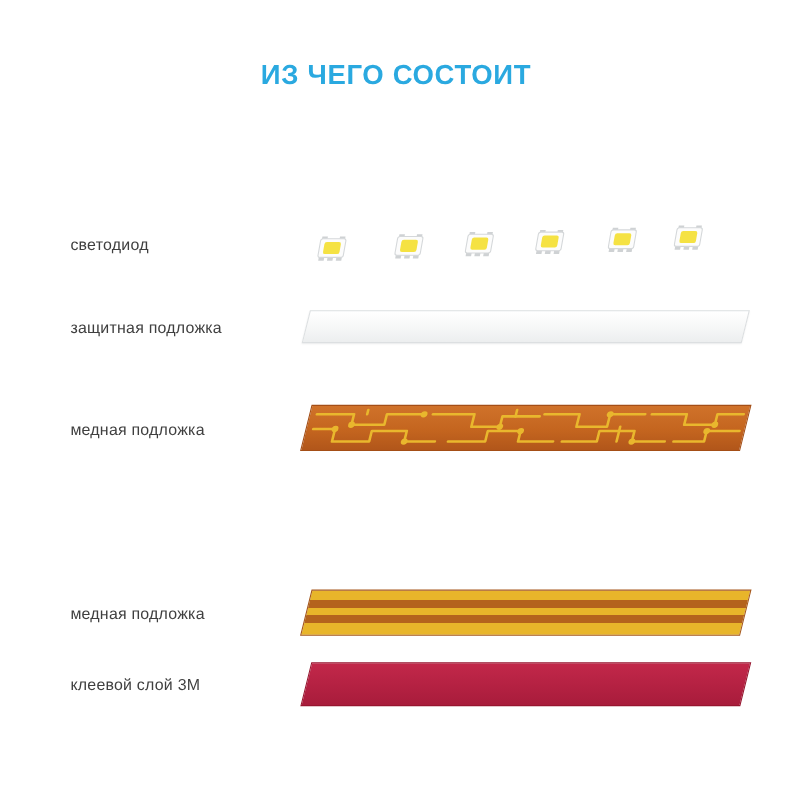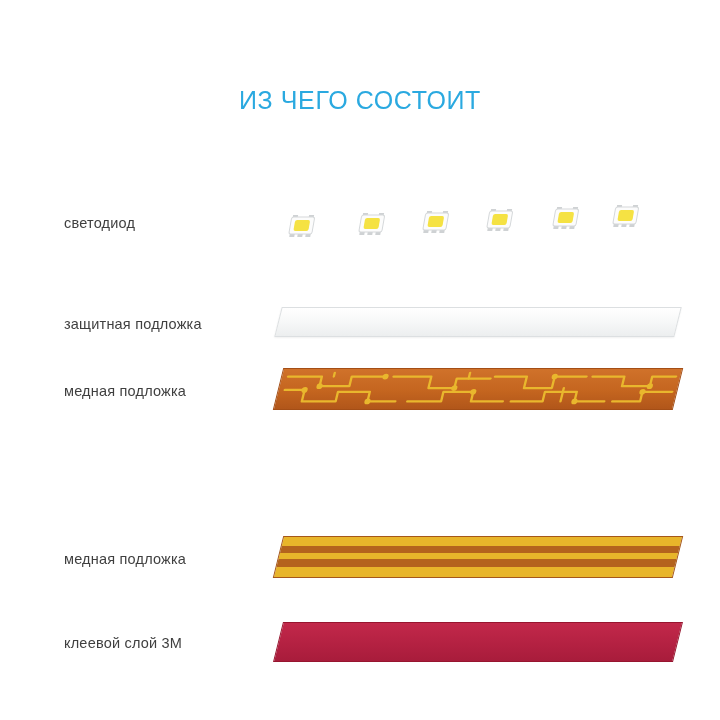--- a/index.html
+++ b/index.html
@@ -18,26 +18,25 @@
   }
 
   
   .title {
     position: absolute;
     top: 52px;
     left: 0;
     width: 720px;
     text-align: center;
     color: #2aa9e0;
-    font-weight: normal;
+    font-weight: bold;
     font-size: 25px;
     line-height: 33px;
     letter-spacing: 0.6px;
     text-transform: uppercase;
-    margin-top: 32px;
   }
   .title .line {
     display: block;
   }
 
   
   .diagram {
     position: absolute;
     top: 180px;
     left: 0;
@@ -243,21 +242,21 @@
             <rect x="22" y="5" width="5" height="4" fill="#cfd2d4"></rect>
             <rect x="5" y="7" width="23" height="17" rx="2" fill="#fcfcfc" stroke="#d5d8da" stroke-width="1"></rect>
             <rect x="9" y="10" width="15" height="11" rx="2" fill="#f5e243"></rect>
           </g>
         </svg>
       </div>
 
     </div>
   </div>
 
-  <div class="row" style="top:101px;">
+  <div class="row" style="top:76px;">
     <div class="row-label nowrap">защитная подложка</div>
     <div class="row-art">
       <div class="strip plate skew"></div>
     </div>
   </div>
 
   <div class="row" style="top:168px;">
     <div class="row-label nowrap">медная подложка</div>
     <div class="row-art">
       <div class="strip pcb skew">
@@ -293,20 +292,20 @@
   </div>
 
 
   <div class="row" style="top:336px;">
     <div class="row-label nowrap">медная подложка</div>
     <div class="row-art">
       <div class="strip copper-stack skew"></div>
     </div>
   </div>
 
-  <div class="row" style="top:420px;">
+  <div class="row" style="top:400px;">
     <div class="row-label nowrap">клеевой слой 3М</div>
     <div class="row-art">
       <div class="strip adhesive skew"></div>
     </div>
   </div>
 
 </div>
 
 </body></html>

